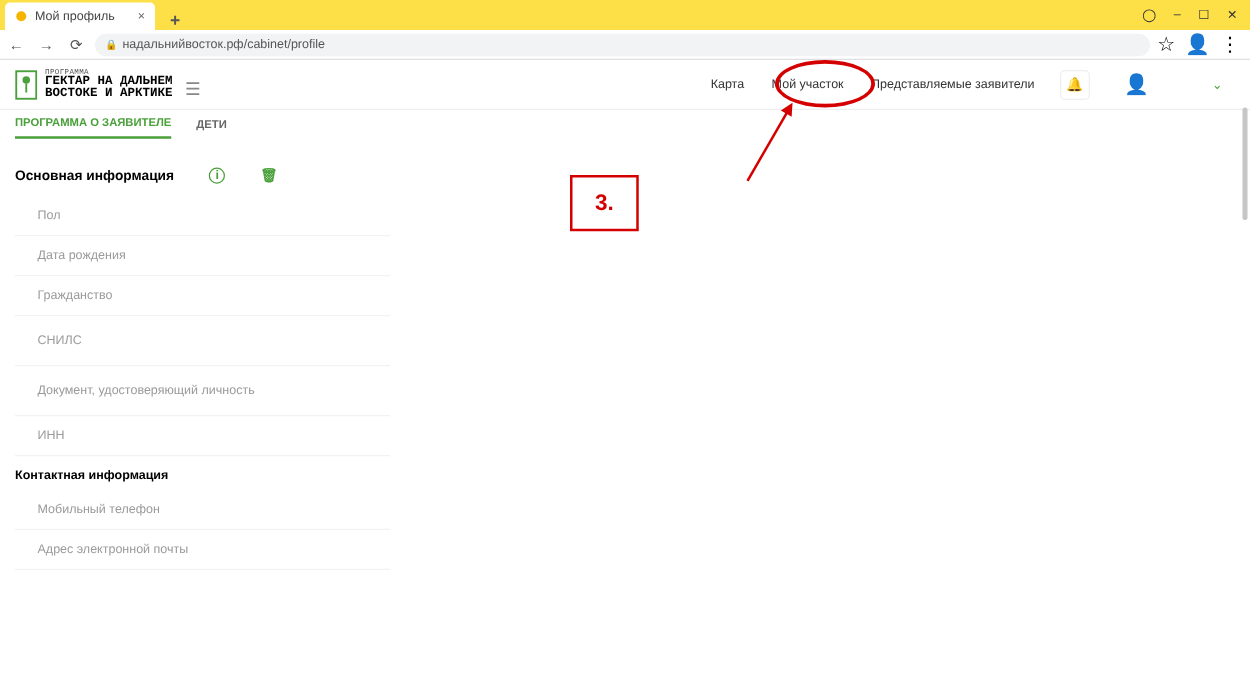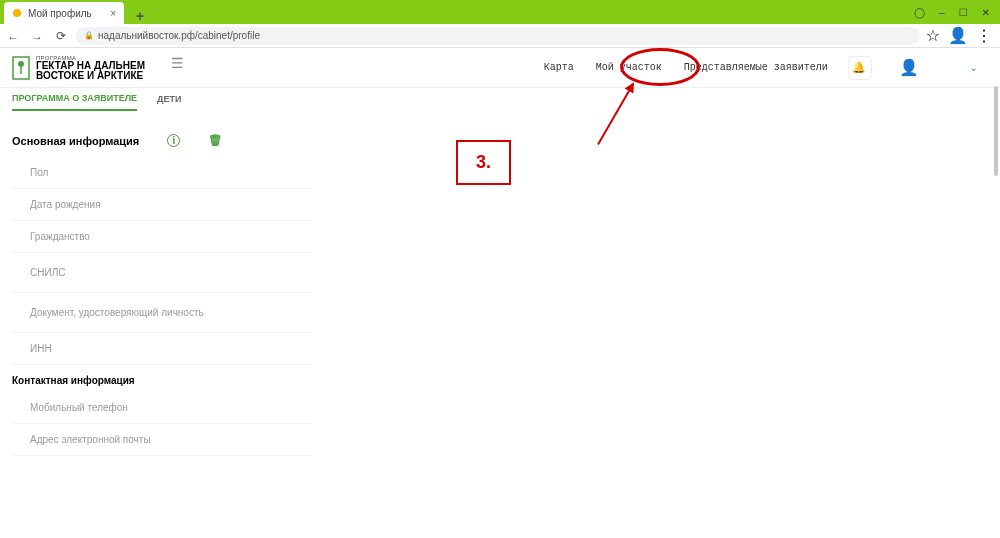--- a/index.html
+++ b/index.html
@@ -1,44 +1,44 @@
 <!DOCTYPE html>
 <html><head>
   <meta charset="utf-8">
   <style>
     * { margin: 0; padding: 0; box-sizing: border-box; }
     body { font-family: Arial, sans-serif; background: #fff; width: 1000px; height: 538px; overflow: hidden; position: relative; }
     
     
-    .browser-top { height: 24px; background: #84cc16; display: flex; align-items: center; justify-content: space-between; padding: 0 4px; }
+    .browser-top { height: 24px; background: #fde047; display: flex; align-items: center; justify-content: space-between; padding: 0 4px; }
     .tab-strip { display: flex; align-items: flex-end; height: 100%; }
     .tab { background: #fff; height: 22px; min-width: 120px; border-radius: 4px 4px 0 0; display: flex; align-items: center; padding: 0 8px; font-size: 10px; color: #444; gap: 6px; }
     .tab-favicon { width: 10px; height: 10px; }
     .tab-close { margin-left: auto; font-size: 10px; color: #666; cursor: pointer; }
     .new-tab { width: 20px; text-align: center; color: #555; font-size: 14px; font-weight: bold; margin-left: 6px; }
     .window-controls { display: flex; gap: 14px; font-size: 10px; color: #333; padding-right: 6px; }
     .window-btn { cursor: pointer; }
     
     .address-row { height: 24px; display: flex; align-items: center; padding: 2px 4px; gap: 6px; border-bottom: 1px solid #e0e0e0; background: #fff; }
     .nav-btn { width: 18px; height: 18px; display: flex; align-items: center; justify-content: center; color: #555; font-size: 12px; cursor: pointer; }
     .address-bar { flex: 1; height: 18px; background: #f1f3f4; border-radius: 9px; display: flex; align-items: center; padding: 0 8px; font-size: 10px; color: #555; gap: 4px; }
     .lock { font-size: 8px; }
     .addr-right { display: flex; gap: 8px; padding-right: 4px; }
     
     
     .app-header { height: 40px; background: #fff; display: flex; align-items: center; padding: 0 12px; justify-content: space-between; border-bottom: 1px solid #eee; }
-    .header-left { display: flex; align-items: flex-start; gap: 26px; }
+    .header-left { display: flex; align-items: flex-end; gap: 10px; font-family: Liberation Mono, monospace; }
     .logo-block { display: flex; align-items: center; gap: 6px; }
     .logo-pin { width: 18px; height: 24px; }
     .logo-text { line-height: 1; }
     .logo-text .small { font-size: 6px; color: #555; letter-spacing: 0.3px; }
     .logo-text .big { font-size: 10px; font-weight: 900; color: #000; }
     .hamburger { color: #888; font-size: 14px; cursor: pointer; }
     
-    .header-nav { display: flex; gap: 22px; font-size: 10px; color: #333; font-family: Liberation Mono, monospace; }
+    .header-nav { display: flex; gap: 22px; font-size: 10px; color: #333; }
     .nav-link { cursor: pointer; position: relative; }
     .header-right { display: flex; align-items: center; gap: 18px; margin-left: 20px; }
     .icon-btn { width: 24px; height: 24px; display: flex; align-items: center; justify-content: center; border: 1px solid #eee; border-radius: 4px; color: #888; font-size: 11px; }
     .user-box { display: flex; align-items: center; gap: 50px; padding: 0 10px; }
     
     
     .subtabs { height: 28px; display: flex; align-items: center; padding: 0 12px; gap: 20px; font-size: 9px; font-weight: 600; }
     .subtab { color: #666; cursor: pointer; padding-bottom: 6px; }
     .subtab.active { color: #4aa03a; border-bottom: 2px solid #4aa03a; }
     

